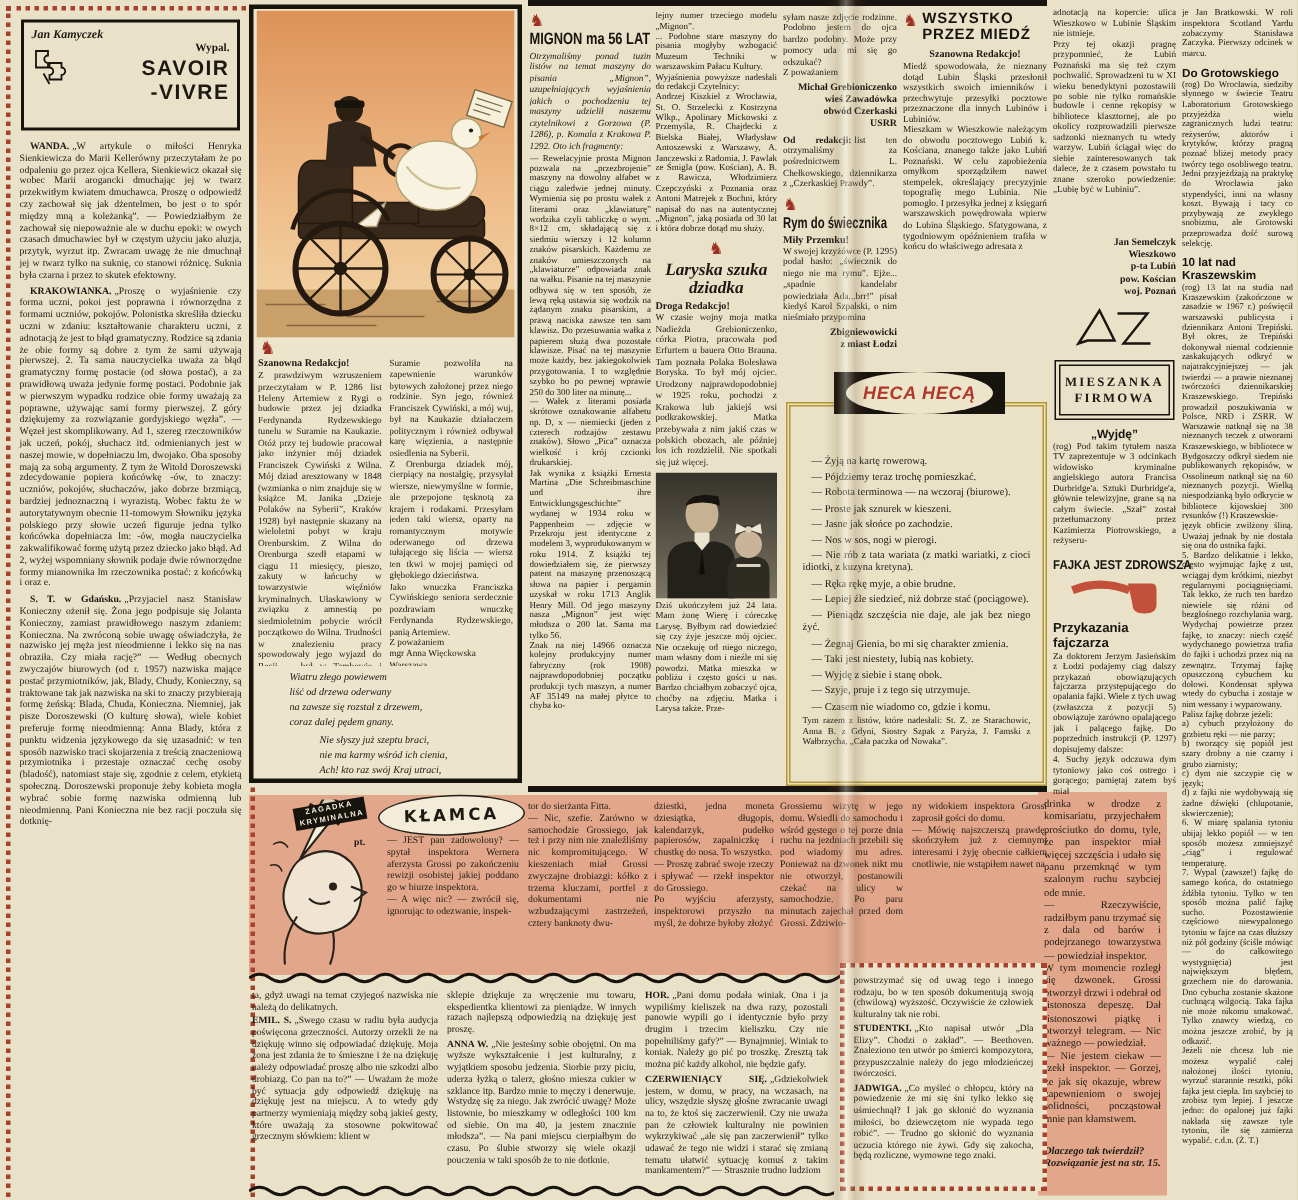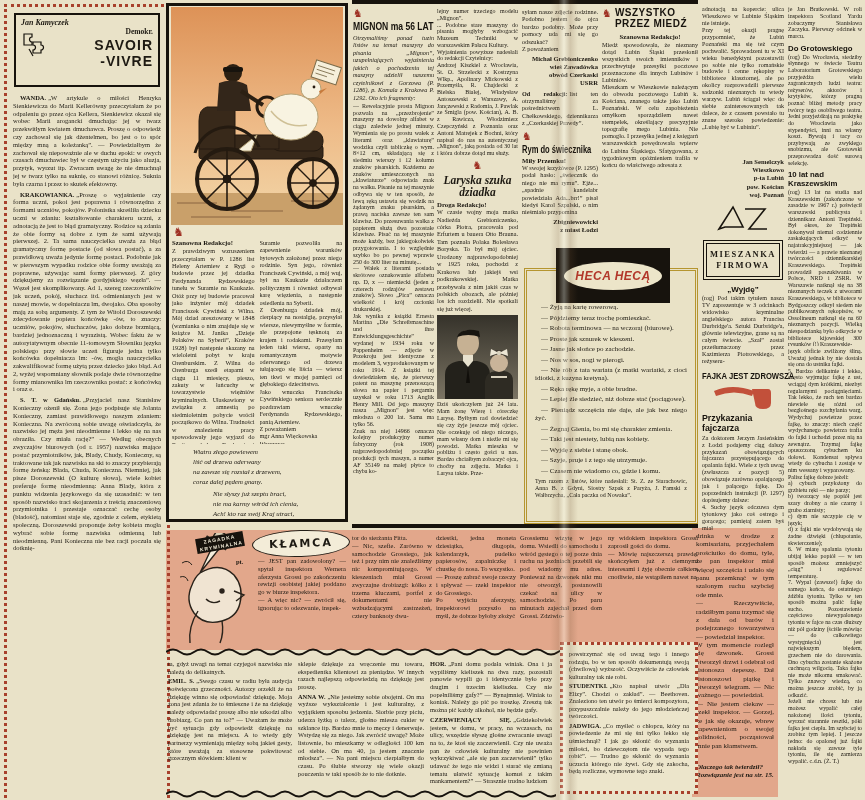--- a/index.html
+++ b/index.html
@@ -37,21 +37,21 @@
   .italic{font-style:italic;}
   .script-h{font-style:italic;font-weight:bold;font-size:11.5px;text-align:center;line-height:1.1;margin:3px 0 2px;}
   .sig{font-weight:bold;font-size:6.6px;text-align:right;line-height:1.25;margin:2px 0;}
   .rym-h{font-size:10.5px;white-space:nowrap;transform:scaleX(.72);transform-origin:0 50%;margin:1px 0 2px;}
   .miedz-h{font-size:10px;line-height:1.08;letter-spacing:.5px;}
   .small-h{font-size:7.8px;margin:4px 0 1px;}
   
   .heca-box{left:524px;top:268px;width:174px;height:256px;border:3px double #b5952f;background:#e9e2c6;box-sizing:border-box;padding:32px 8px 4px;overflow:hidden;}
   .heca-box .it{font-size:7px;line-height:1.15;margin-bottom:2.5px;text-indent:6px;text-align:justify;}
   .heca-foot{font-size:6px;line-height:1.2;margin-top:3px;text-align:justify;}
-  .heca-title{left:556px;top:248px;width:114px;height:55px;background:#17130d;display:flex;align-items:center;justify-content:center;}
+  .heca-title{left:556px;top:248px;width:114px;height:28px;background:#17130d;display:flex;align-items:center;justify-content:center;}
   .heca-oval{width:98px;height:28px;background:#ece5c9;border-radius:50%;display:flex;align-items:center;justify-content:center;}
   .heca-word{color:#b2372a;font-weight:bold;font-style:italic;font-size:12px;letter-spacing:.5px;font-family:"Liberation Sans","DejaVu Sans",sans-serif;}
   
   .colG{left:702px;top:6px;width:82px;}
   .colH{left:788px;top:6px;width:74px;height:340px;overflow:hidden;}
   .colH2{left:788px;top:348px;width:74px;height:446px;overflow:hidden;}
   .mieszanka{border:1.5px solid #17130d;padding:2px;margin:5px 1px;}
   .mieszanka>div{border:1px solid #17130d;padding:5px 2px;text-align:center;font-weight:bold;font-size:8.5px;letter-spacing:1.5px;line-height:1.3;}
   .fajka-h{font-size:8.5px;white-space:nowrap;transform:scaleX(.9);transform-origin:0 50%;margin:6px 0 2px;}
   .sub-h{font-size:8.8px;margin:2px 0 2px;}
@@ -94,21 +94,21 @@
   <aside class="abs left-box">
     <div class="sv-head">
       <div class="sv-author">Jan Kamyczek</div>
       <svg width="26" height="30" viewBox="0 0 26 30" style="margin-top:2px">
         <g fill="none" stroke="#17130d" stroke-width="1.2">
           <path d="M3 5 h8 v3 a2.5 2.5 0 0 0 0 5 v3 h-8 z"></path>
           <path d="M12 13 h8 v3 a2.5 2.5 0 0 1 0 5 v3 h-8 v-3 a2.5 2.5 0 0 0 0 -5 z"></path>
           <path d="M8 20 l4 7"></path>
         </g>
       </svg>
-      <div class="sv-kicker">Demokr.</div>
+      <div class="sv-kicker">Wypal.</div>
       <div class="sv-title sv-t1">SAVOIR</div>
       <div class="sv-title sv-t2">-VIVRE</div>
     </div>
     <p class="body"><b class="lead">WANDA.</b><span>„W artykule o miłości Henryka Sienkiewicza do Marii Kellerówny przeczytałam że po odpaleniu go przez ojca Kellera, Sienkiewicz okazał się wobec Marii arogancki dmuchając jej w twarz przekwitłym kwiatem dmuchawca. Proszę o odpowiedź czy zachował się jak dżentelmen, bo jest o to spór między mną a koleżanką”. — Powiedziałbym że zachował się niepoważnie ale w duchu epoki: w owych czasach dmuchawiec był w częstym użyciu jako aluzja, przytyk, wyrzut itp. Zwracam uwagę że nie dmuchnął jej w twarz tylko na suknię, co stanowi różnicę. Suknia była czarna i przez to skutek efektowny.</span></p>
     <p class="body"><b class="lead">KRAKOWIANKA.</b><span>„Proszę o wyjaśnienie czy forma uczni, pokoi jest poprawna i równorzędna z formami uczniów, pokojów. Polonistka skreśliła dziecku uczni w zdaniu: kształtowanie charakteru uczni, z adnotacją że jest to błąd gramatyczny. Rodzice są zdania że obie formy są dobre z tym że sami używają pierwszej. 2. Ta sama nauczycielka uważa za błąd gramatyczny formę postacie (od słowa postać), a za prawidłową uważa jedynie formę postaci. Podobnie jak w pierwszym wypadku rodzice obie formy uważają za poprawne, używając sami formy pierwszej. Z góry dziękujemy za rozwiązanie gordyjskiego węzła”. — Węzeł jest skomplikowany. Ad 1, szereg rzeczowników jak uczeń, pokój, słuchacz itd. odmienianych jest w naszej mowie, w dopełniaczu lm, dwojako. Oba sposoby mają za sobą argumenty. Z tym że Witold Doroszewski zdecydowanie popiera końcówkę -ów, to znaczy: uczniów, pokojów, słuchaczów, jako dobrze brzmiącą, bardziej jednoznaczną i wyrazistą. Wobec faktu że w autorytatywnym obecnie 11-tomowym Słowniku języka polskiego przy słowie uczeń figuruje jedna tylko końcówka dopełniacza lm: -ów, mogła nauczycielka zakwalifikować formę użytą przez dziecko jako błąd. Ad 2, wyżej wspomniany słownik podaje dwie równorzędne formy mianownika lm rzeczownika postać: z końcówką i oraz e.</span></p>
     <p class="body"><b class="lead">S. T. w Gdańsku.</b><span>„Przyjaciel nasz Stanisław Konieczny ożenił się. Żona jego podpisuje się Jolanta Konieczny, zamiast prawidłowego naszym zdaniem: Konieczna. Na zwróconą sobie uwagę oświadczyła, że nazwisko jej męża jest nieodmienne i lekko się na nas obraziła. Czy miała rację?” — Według obecnych zwyczajów biurowych (od r. 1957) nazwiska mające postać przymiotników, jak, Blady, Chudy, Konieczny, są traktowane tak jak nazwiska na ski to znaczy przybierają formę żeńską: Blada, Chuda, Konieczna. Niemniej, jak pisze Doroszewski (O kulturę słowa), wiele kobiet preferuje formę nieodmienną: Anna Blady, która z punktu widzenia językowego da się uzasadnić: w ten sposób nazwisko traci skojarzenia z treścią znaczeniową przymiotnika i przestaje oznaczać cechę osoby (bladość), natomiast staje się, zgodnie z celem, etykietą społeczną. Doroszewski proponuje żeby kobieta mogła wybrać sobie formę nazwiska odmienną lub nieodmienną. Pani Konieczna nie bez racji poczuła się dotknię-</span></p>
   </aside>
 
   <section class="abs center-box">
     <svg class="illus" width="172" height="218" viewBox="0 0 172 218">

